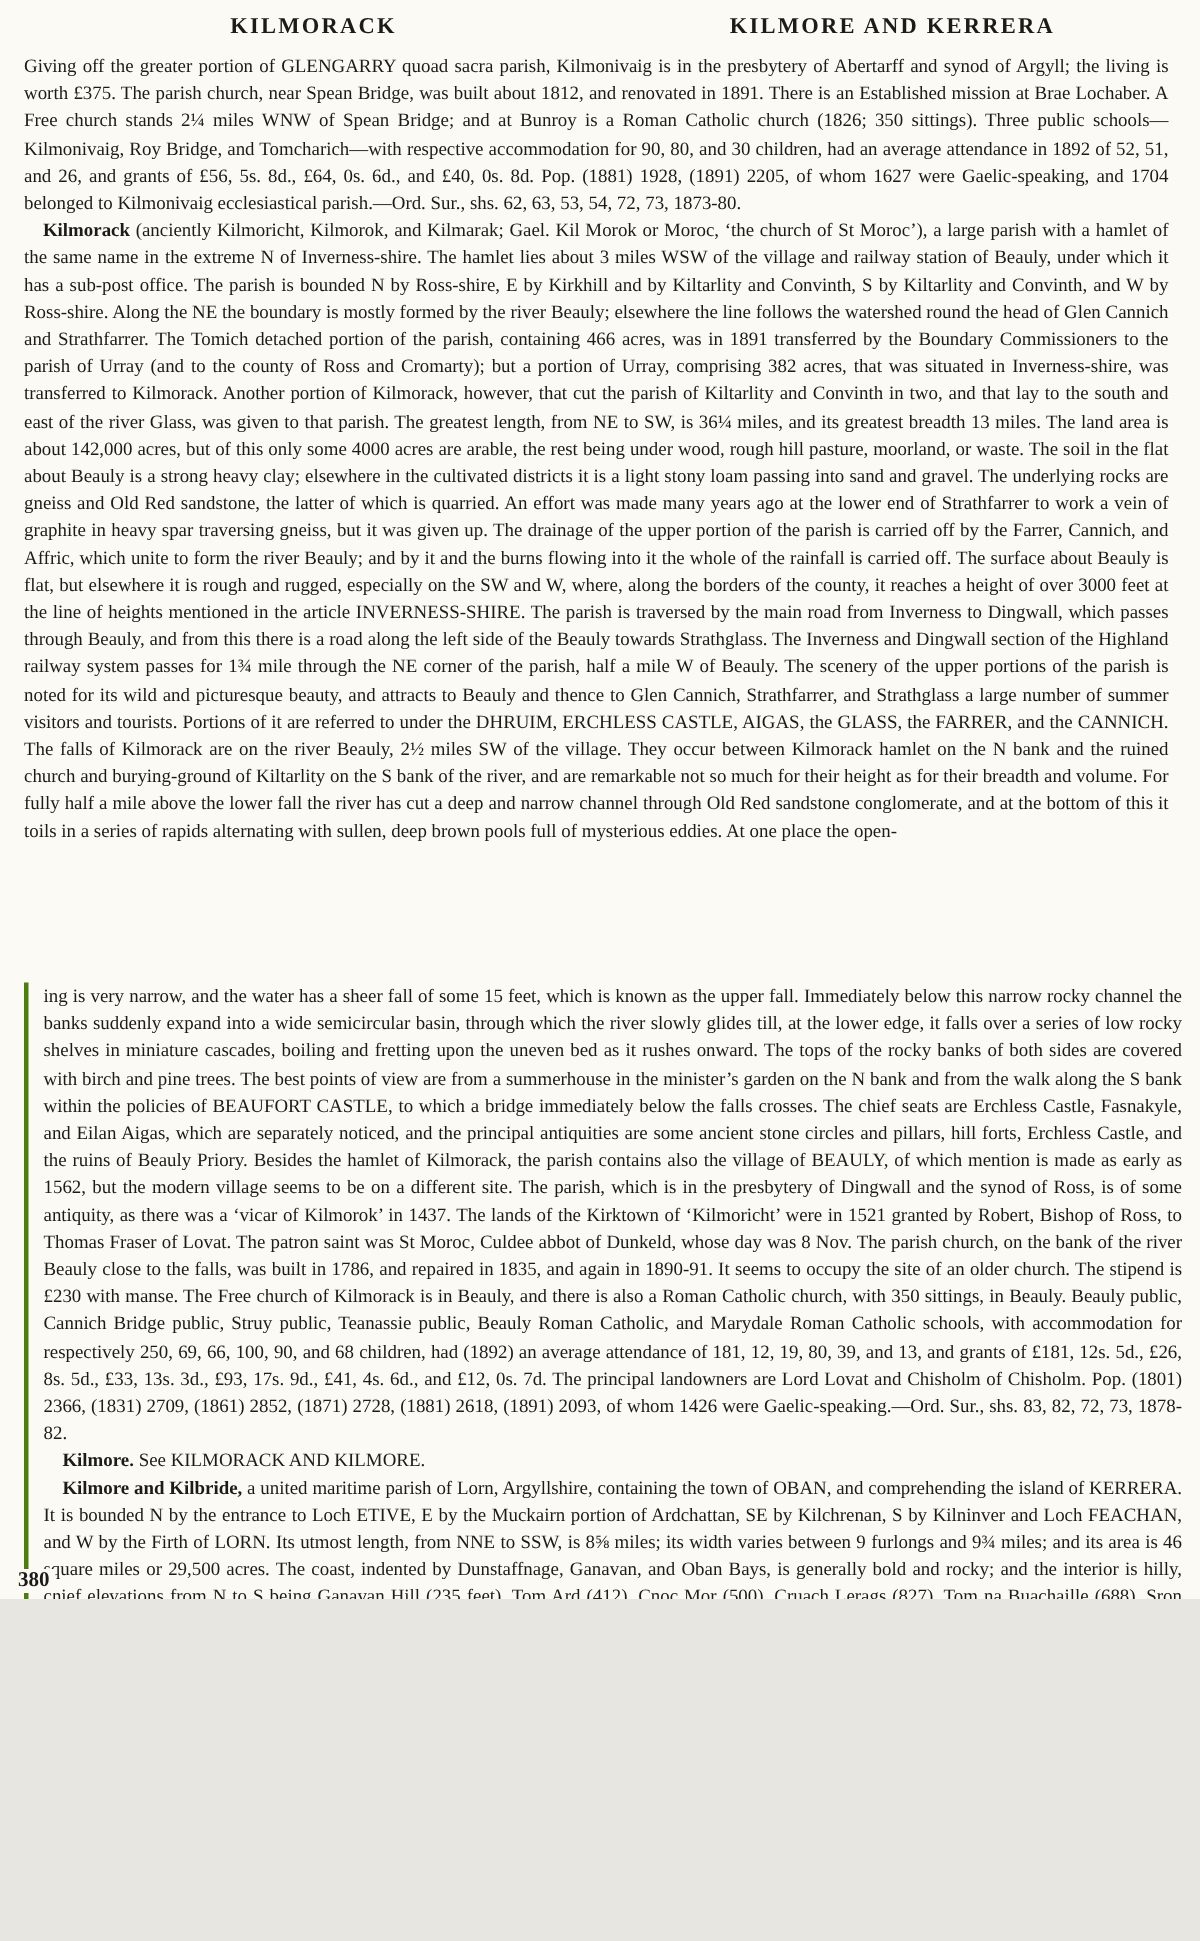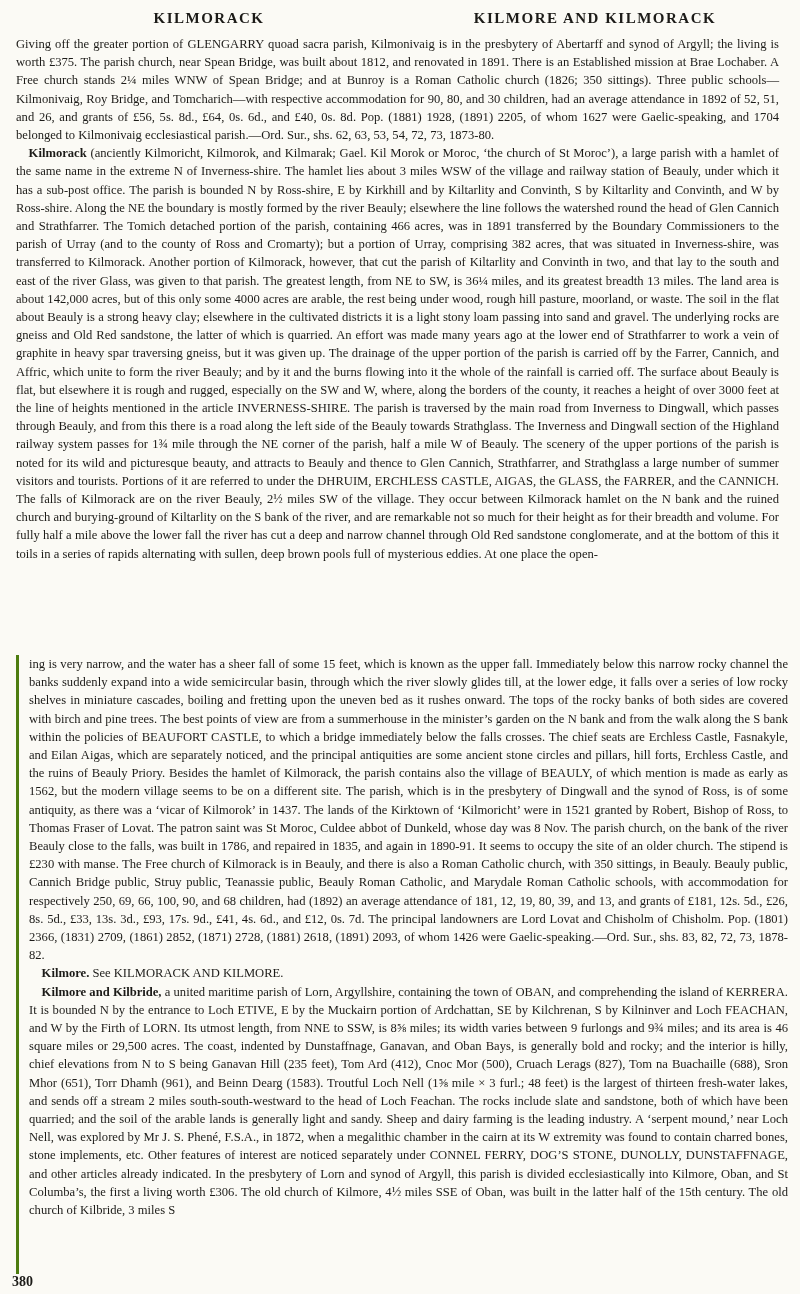--- a/index.html
+++ b/index.html
@@ -3,21 +3,21 @@
 <meta charset="utf-8">
 <style>
   html, body {
     margin: 0;
     padding: 0;
     background: #e8e6e0;
   }
   .page {
     position: relative;
     width: 800px;
-    height: 1294px;
+    height: 1066px;
     margin: 0 auto;
     background: #fbfaf5;
     color: #1c1b18;
     font-family: "Liberation Serif", "DejaVu Serif", serif;
     overflow: hidden;
     box-sizing: border-box;
     padding: 10px 12px 0 16px;
   }
   .running-heads {
     display: flex;
@@ -72,21 +72,21 @@
     padding: 0 4px 0 0;
   }
 </style>
 </head>
 <body>
 
 <div class="page">
 
   <header class="running-heads">
     <div class="head">KILMORACK</div>
-    <div class="head">KILMORE AND KILMORACK</div>
+    <div class="head">KILMORE AND KERRERA</div>
   </header>
 
   <div class="columns">
 
     <div class="col col-left">
       <p class="cont">Giving off the greater portion of GLENGARRY quoad sacra parish, Kilmonivaig is in the presbytery of Abertarff and synod of Argyll; the living is worth £375. The parish church, near Spean Bridge, was built about 1812, and renovated in 1891. There is an Established mission at Brae Lochaber. A Free church stands 2¼ miles WNW of Spean Bridge; and at Bunroy is a Roman Catholic church (1826; 350 sittings). Three public schools—Kilmonivaig, Roy Bridge, and Tomcharich—with respective accommodation for 90, 80, and 30 children, had an average attendance in 1892 of 52, 51, and 26, and grants of £56, 5s. 8d., £64, 0s. 6d., and £40, 0s. 8d. Pop. (1881) 1928, (1891) 2205, of whom 1627 were Gaelic-speaking, and 1704 belonged to Kilmonivaig ecclesiastical parish.—Ord. Sur., shs. 62, 63, 53, 54, 72, 73, 1873-80.</p>
       <p class="entry"><b class="lead">Kilmorack</b><span> (anciently Kilmoricht, Kilmorok, and Kilmarak; Gael. Kil Morok or Moroc, ‘the church of St Moroc’), a large parish with a hamlet of the same name in the extreme N of Inverness-shire. The hamlet lies about 3 miles WSW of the village and railway station of Beauly, under which it has a sub-post office. The parish is bounded N by Ross-shire, E by Kirkhill and by Kiltarlity and Convinth, S by Kiltarlity and Convinth, and W by Ross-shire. Along the NE the boundary is mostly formed by the river Beauly; elsewhere the line follows the watershed round the head of Glen Cannich and Strathfarrer. The Tomich detached portion of the parish, containing 466 acres, was in 1891 transferred by the Boundary Commissioners to the parish of Urray (and to the county of Ross and Cromarty); but a portion of Urray, comprising 382 acres, that was situated in Inverness-shire, was transferred to Kilmorack. Another portion of Kilmorack, however, that cut the parish of Kiltarlity and Convinth in two, and that lay to the south and east of the river Glass, was given to that parish. The greatest length, from NE to SW, is 36¼ miles, and its greatest breadth 13 miles. The land area is about 142,000 acres, but of this only some 4000 acres are arable, the rest being under wood, rough hill pasture, moorland, or waste. The soil in the flat about Beauly is a strong heavy clay; elsewhere in the cultivated districts it is a light stony loam passing into sand and gravel. The underlying rocks are gneiss and Old Red sandstone, the latter of which is quarried. An effort was made many years ago at the lower end of Strathfarrer to work a vein of graphite in heavy spar traversing gneiss, but it was given up. The drainage of the upper portion of the parish is carried off by the Farrer, Cannich, and Affric, which unite to form the river Beauly; and by it and the burns flowing into it the whole of the rainfall is carried off. The surface about Beauly is flat, but elsewhere it is rough and rugged, especially on the SW and W, where, along the borders of the county, it reaches a height of over 3000 feet at the line of heights mentioned in the article INVERNESS-SHIRE. The parish is traversed by the main road from Inverness to Dingwall, which passes through Beauly, and from this there is a road along the left side of the Beauly towards Strathglass. The Inverness and Dingwall section of the Highland railway system passes for 1¾ mile through the NE corner of the parish, half a mile W of Beauly. The scenery of the upper portions of the parish is noted for its wild and picturesque beauty, and attracts to Beauly and thence to Glen Cannich, Strathfarrer, and Strathglass a large number of summer visitors and tourists. Portions of it are referred to under the DHRUIM, ERCHLESS CASTLE, AIGAS, the GLASS, the FARRER, and the CANNICH. The falls of Kilmorack are on the river Beauly, 2½ miles SW of the village. They occur between Kilmorack hamlet on the N bank and the ruined church and burying-ground of Kiltarlity on the S bank of the river, and are remarkable not so much for their height as for their breadth and volume. For fully half a mile above the lower fall the river has cut a deep and narrow channel through Old Red sandstone conglomerate, and at the bottom of this it toils in a series of rapids alternating with sullen, deep brown pools full of mysterious eddies. At one place the open-</span></p>
     </div>
 
     <div class="col col-right">

